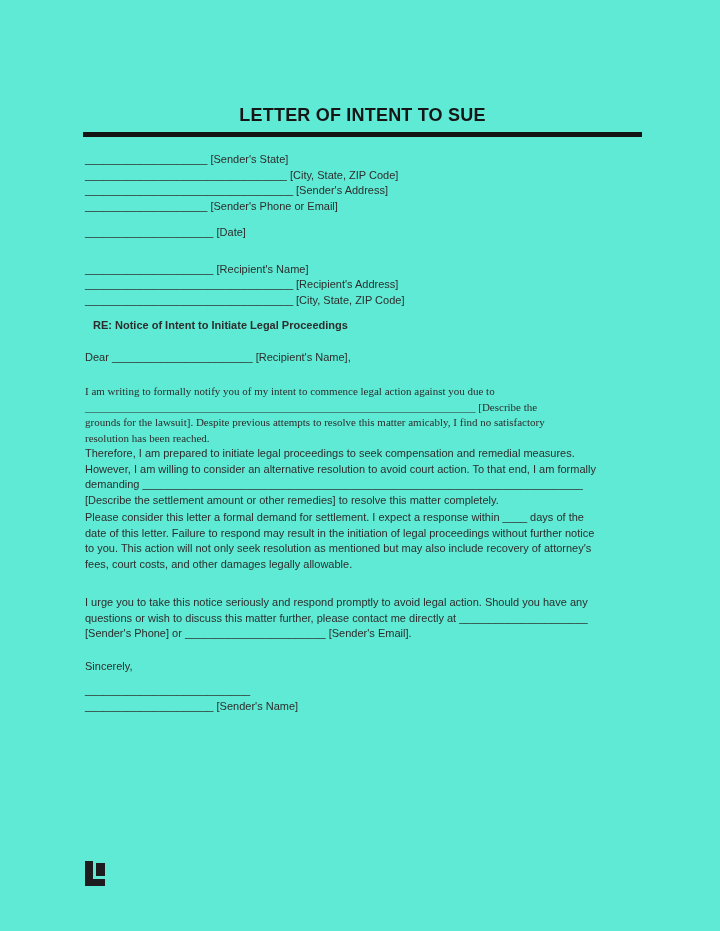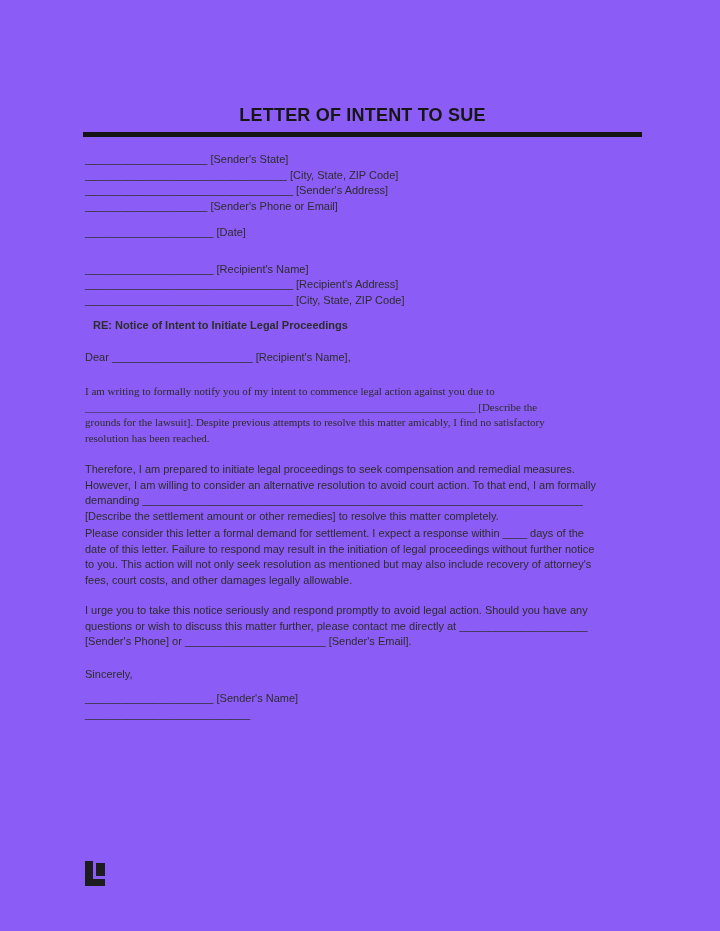--- a/index.html
+++ b/index.html
@@ -1,20 +1,20 @@
 <!DOCTYPE html>
 <html><head>
 <meta charset="utf-8">
 <style>
   html, body { margin: 0; padding: 0; background: #ffffff; }
   .page {
     position: relative;
     width: 720px;
     height: 931px;
-    background: #8b5cf6;
+    background: #5eead4;
     overflow: hidden;
     font-family: "Liberation Sans", "DejaVu Sans", sans-serif;
     font-size: 11px;
     line-height: 15.5px;
     color: #2d2d2d;
   }
   .content {
     position: absolute;
     left: 85px;
     top: 103px;
@@ -35,23 +35,23 @@
     margin: 5px -2px 0 -2px;
   }
   .line { white-space: nowrap; }
   .bold { font-weight: bold; }
   .sender-block    { margin-top: 15px; }
   .date-block      { margin-top: 11px; }
   .recipient-block { margin-top: 21px; }
   .subject-block   { margin-top: 10px; margin-left: 8px; }
   .salutation-block{ margin-top: 16px; }
   .para-grounds    { margin-top: 19px; font-family: Liberation Serif, serif; }
-  .para-demand     { margin-top: 16px; }
+  .para-demand     { }
   .para-settlement { margin-top: 2px; }
-  .para-urge       { margin-top: 15px; }
+  .para-urge       { margin-top: 23px; }
   .closing-block   { margin-top: 17px; }
   .signature-block { margin-top: 9px; }
   .logo { position: absolute; left: 85px; top: 861px; width: 22px; height: 25px; }
   .logo .vbar { position: absolute; left: 0; top: 0; width: 8px; height: 25px; background: #1d1d1f; }
   .logo .hbar { position: absolute; left: 0; top: 18px; width: 20px; height: 7px; background: #1d1d1f; }
   .logo .sq   { position: absolute; left: 11px; top: 2px; width: 9px; height: 13px; background: #1d1d1f; }
 </style>
 </head>
 <body>
 
@@ -111,22 +111,22 @@
       <div class="line">I urge you to take this notice seriously and respond promptly to avoid legal action. Should you have any</div>
       <div class="line">questions or wish to discuss this matter further, please contact me directly at _____________________</div>
       <div class="line">[Sender's Phone] or _______________________ [Sender's Email].</div>
     </div>
 
     <div class="closing-block">
       <div class="line">Sincerely,</div>
     </div>
 
     <div class="signature-block">
+      <div class="line">___________________________</div>
       <div class="line">_____________________ [Sender's Name]</div>
-      <div class="line">___________________________</div>
     </div>
 
   </div>
 
   <div class="logo">
     <div class="vbar"></div>
     <div class="hbar"></div>
     <div class="sq"></div>
   </div>
 </div>

